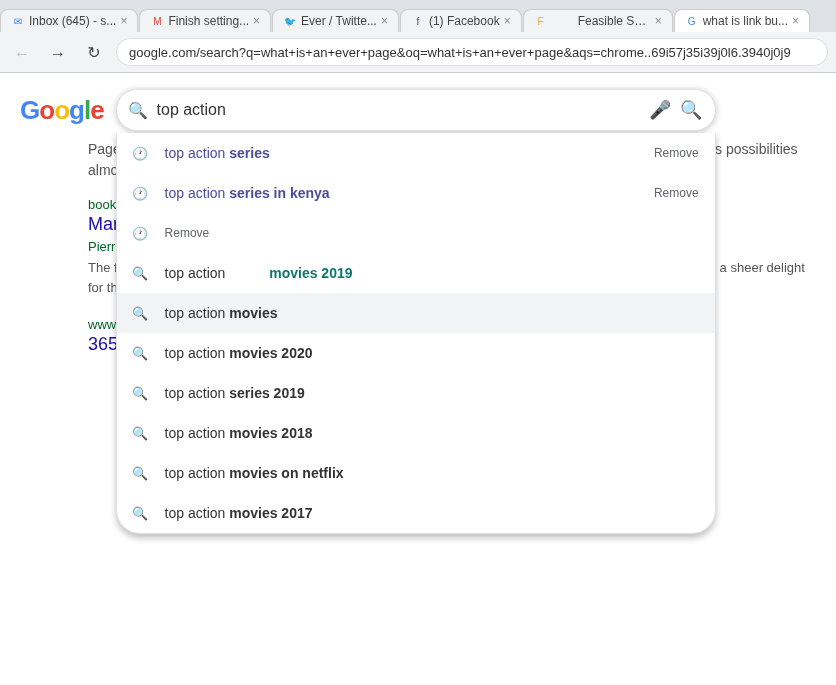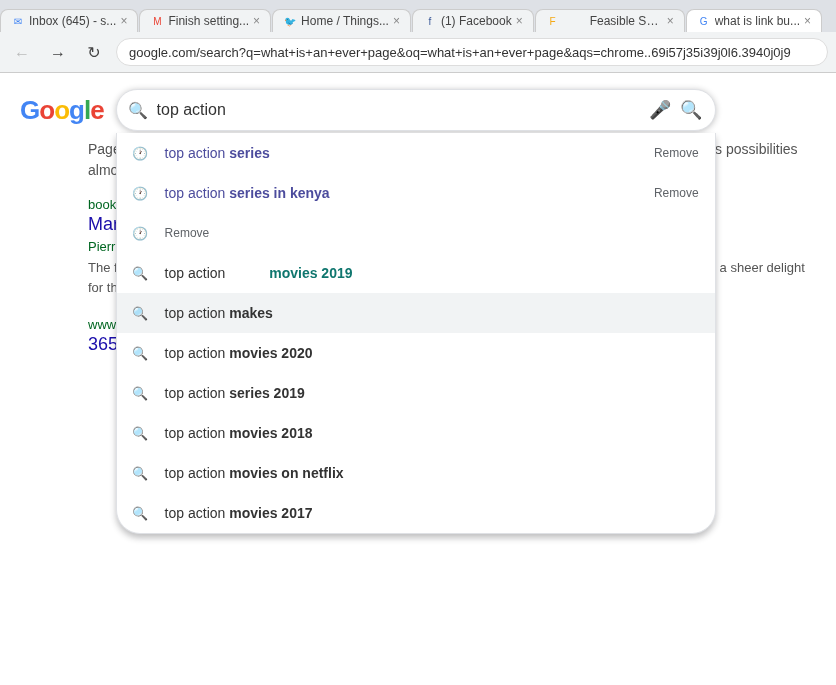--- a/index.html
+++ b/index.html
@@ -72,21 +72,21 @@
           <span class="tab-text" style="max-width: 100px;">Inbox (645) - s...</span>
           <span class="tab-close">×</span>
         </div>
         <div class="tab">
           <span class="tab-favicon" style="color: rgb(234, 67, 53);">M</span>
           <span class="tab-text" style="max-width: 100px;">Finish setting...</span>
           <span class="tab-close">×</span>
         </div>
         <div class="tab">
           <span class="tab-favicon" style="color: rgb(29, 161, 242);">🐦</span>
-          <span class="tab-text" style="max-width: 100px;">Home / Things...</span>
+          <span class="tab-text" style="max-width: 100px;">Ever / Twitte...</span>
           <span class="tab-close">×</span>
         </div>
         <div class="tab">
           <span class="tab-favicon" style="color: rgb(59, 89, 152);">f</span>
           <span class="tab-text" style="max-width: 100px;">(1) Facebook</span>
           <span class="tab-close">×</span>
         </div>
         <div class="tab">
           <span class="tab-favicon" style="color: rgb(244, 169, 24);">F</span>
           <span class="tab-text" style="max-width: 100px; margin-left: 26px;">Feasible Syno...</span>
@@ -147,21 +147,21 @@
             <div class="dropdown-item">
               <span class="dropdown-icon" style="font-size: 13px;">🕐</span>
               <span class="dropdown-remove">Remove</span>
             </div>
             <div class="dropdown-item">
               <span class="dropdown-icon" style="font-size: 13px;">🔍</span>
               <span class="dropdown-text"><span style="color: rgb(51, 51, 51);">top action </span><span style="color: #0f766e; font-weight: bold; margin-left: 40px;">movies 2019</span></span>
             </div>
             <div class="dropdown-item highlighted">
               <span class="dropdown-icon" style="font-size: 13px;">🔍</span>
-              <span class="dropdown-text"><span style="color: rgb(51, 51, 51);">top action </span><span style="color: rgb(51, 51, 51); font-weight: bold;">makes</span></span>
+              <span class="dropdown-text"><span style="color: rgb(51, 51, 51);">top action </span><span style="color: rgb(51, 51, 51); font-weight: bold;">movies</span></span>
             </div>
             <div class="dropdown-item">
               <span class="dropdown-icon" style="font-size: 13px;">🔍</span>
               <span class="dropdown-text"><span style="color: rgb(51, 51, 51);">top action </span><span style="color: rgb(51, 51, 51); font-weight: bold;">movies 2020</span></span>
             </div>
             <div class="dropdown-item">
               <span class="dropdown-icon" style="font-size: 13px;">🔍</span>
               <span class="dropdown-text"><span style="color: rgb(51, 51, 51);">top action </span><span style="color: rgb(51, 51, 51); font-weight: bold;">series 2019</span></span>
             </div>
             <div class="dropdown-item">

